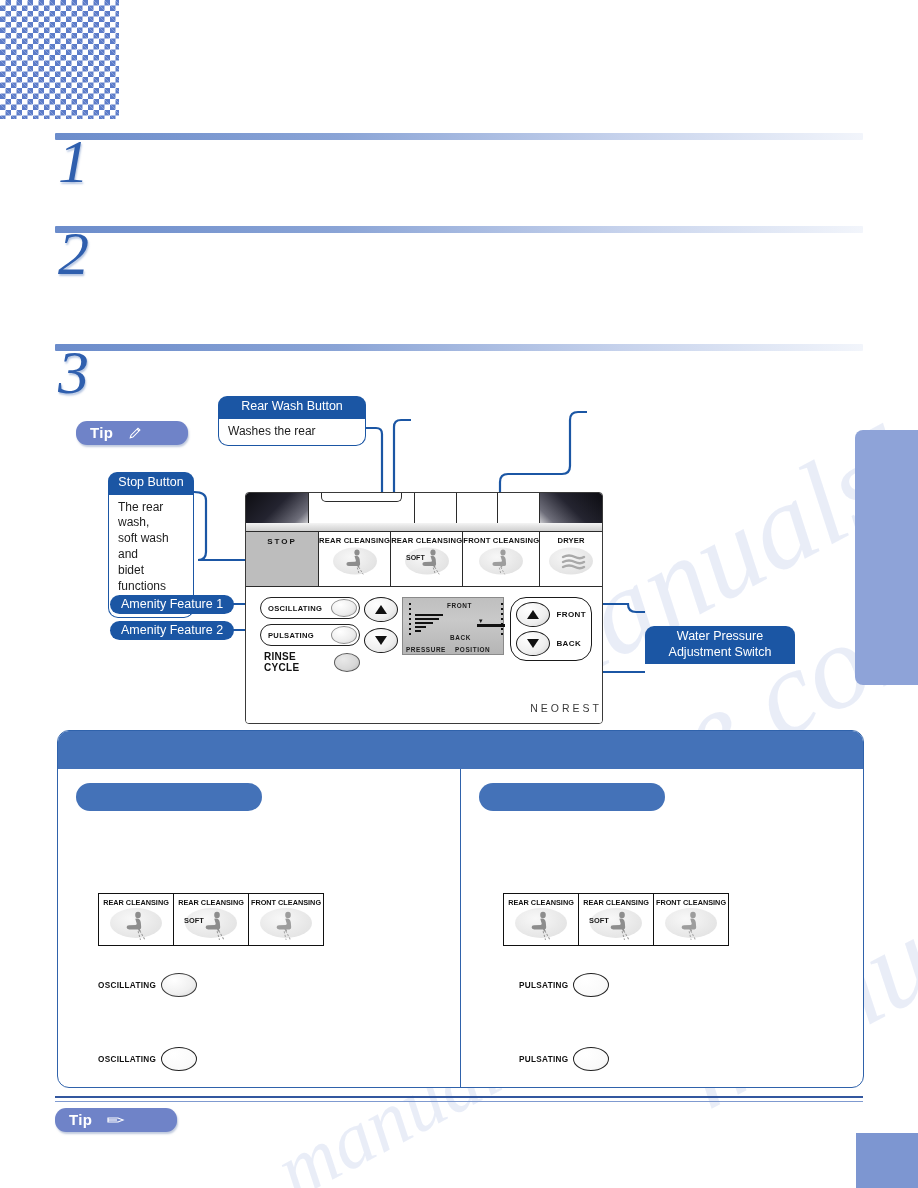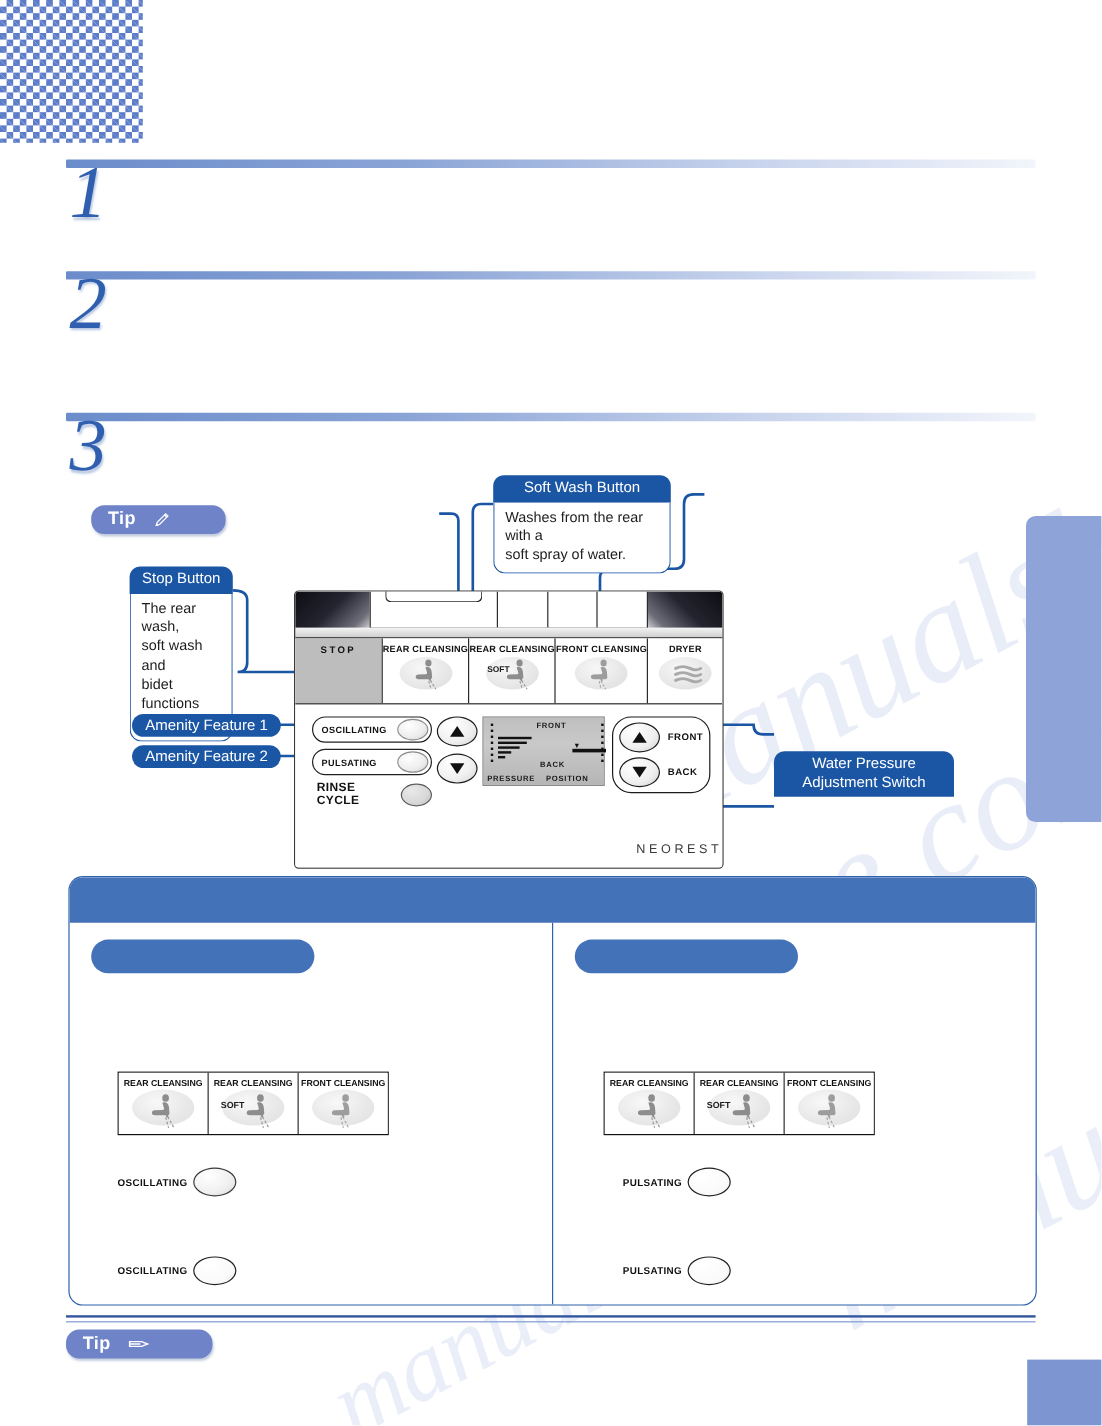--- a/index.html
+++ b/index.html
@@ -334,26 +334,25 @@
       <path d="M645,672 H392 Q384,672 384,664 V640"></path>
     </g>
     <g fill="#41638f">
       <circle cx="382" cy="531" r="4"></circle>
       <circle cx="394" cy="531" r="4"></circle>
       <circle cx="500" cy="527" r="4"></circle>
       <circle cx="262" cy="560" r="4"></circle>
     </g>
   </svg>
 
-
-  <div class="callout" id="co-soft">
-    <div class="co-head">Soft Wash Button</div>
-    <div class="co-body">Washes from the rear with a
-soft spray of water.</div>
-  </div>
+  <div class="callout" id="co-rear">
+    <div class="co-head">Rear Wash Button</div>
+    <div class="co-body">Washes the rear</div>
+  </div>
+
 
 
   <div class="callout" id="co-stop">
     <div class="co-head">Stop Button</div>
     <div class="co-body">The rear wash,
 soft wash and
 bidet functions
 stop.</div>
   </div>
 

